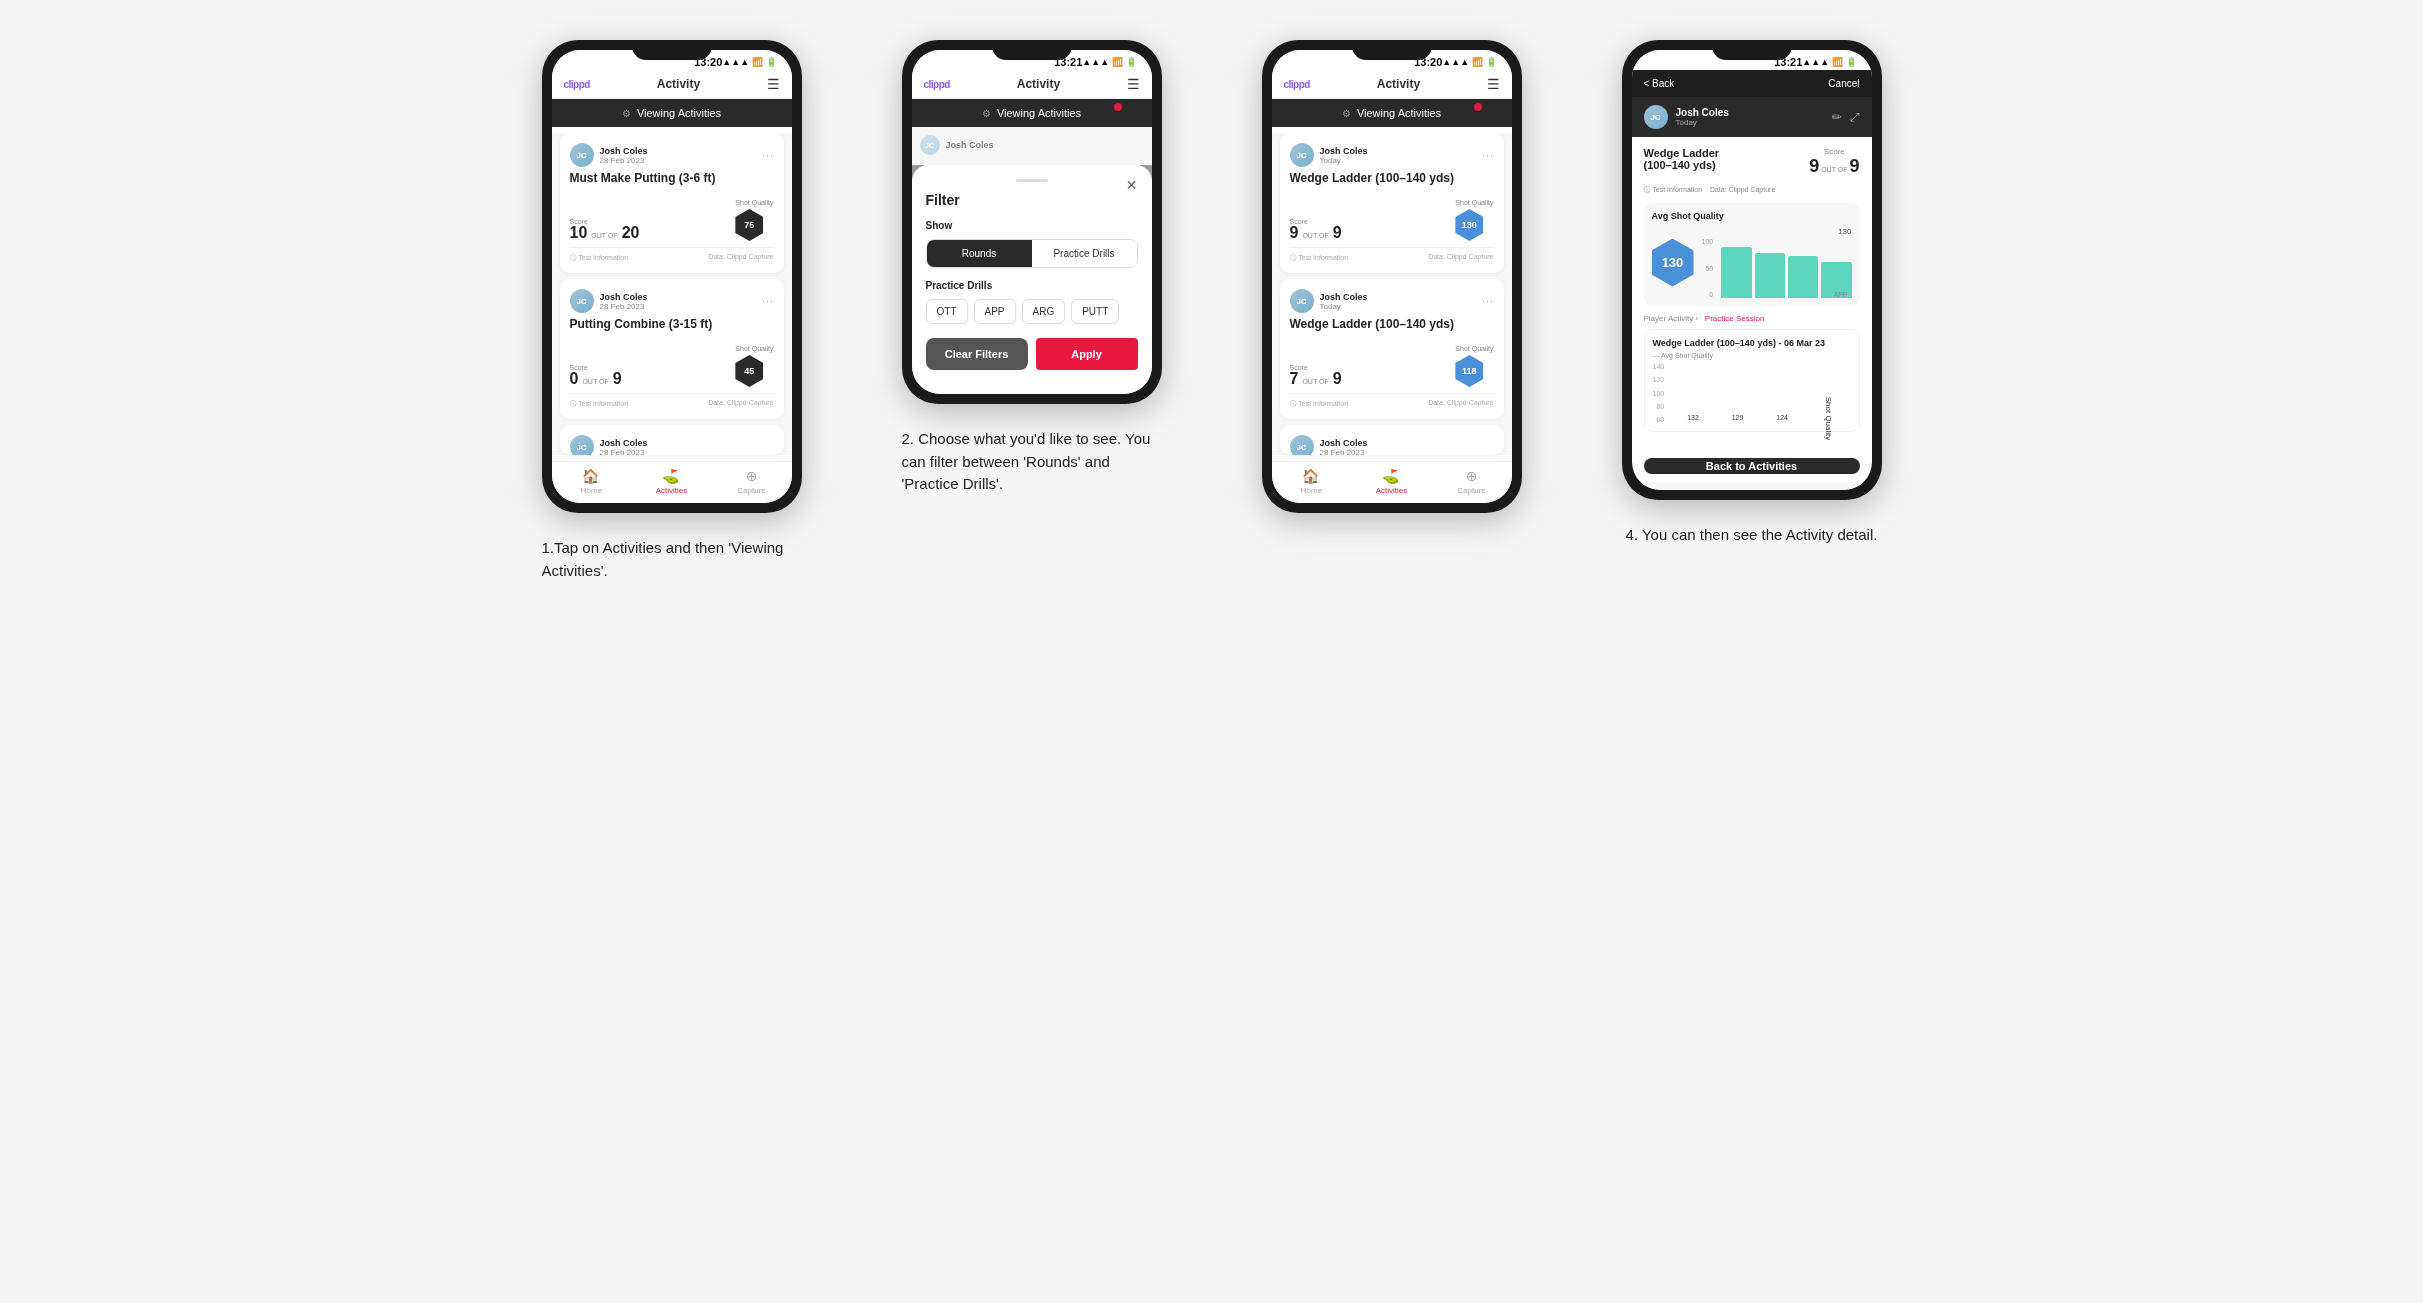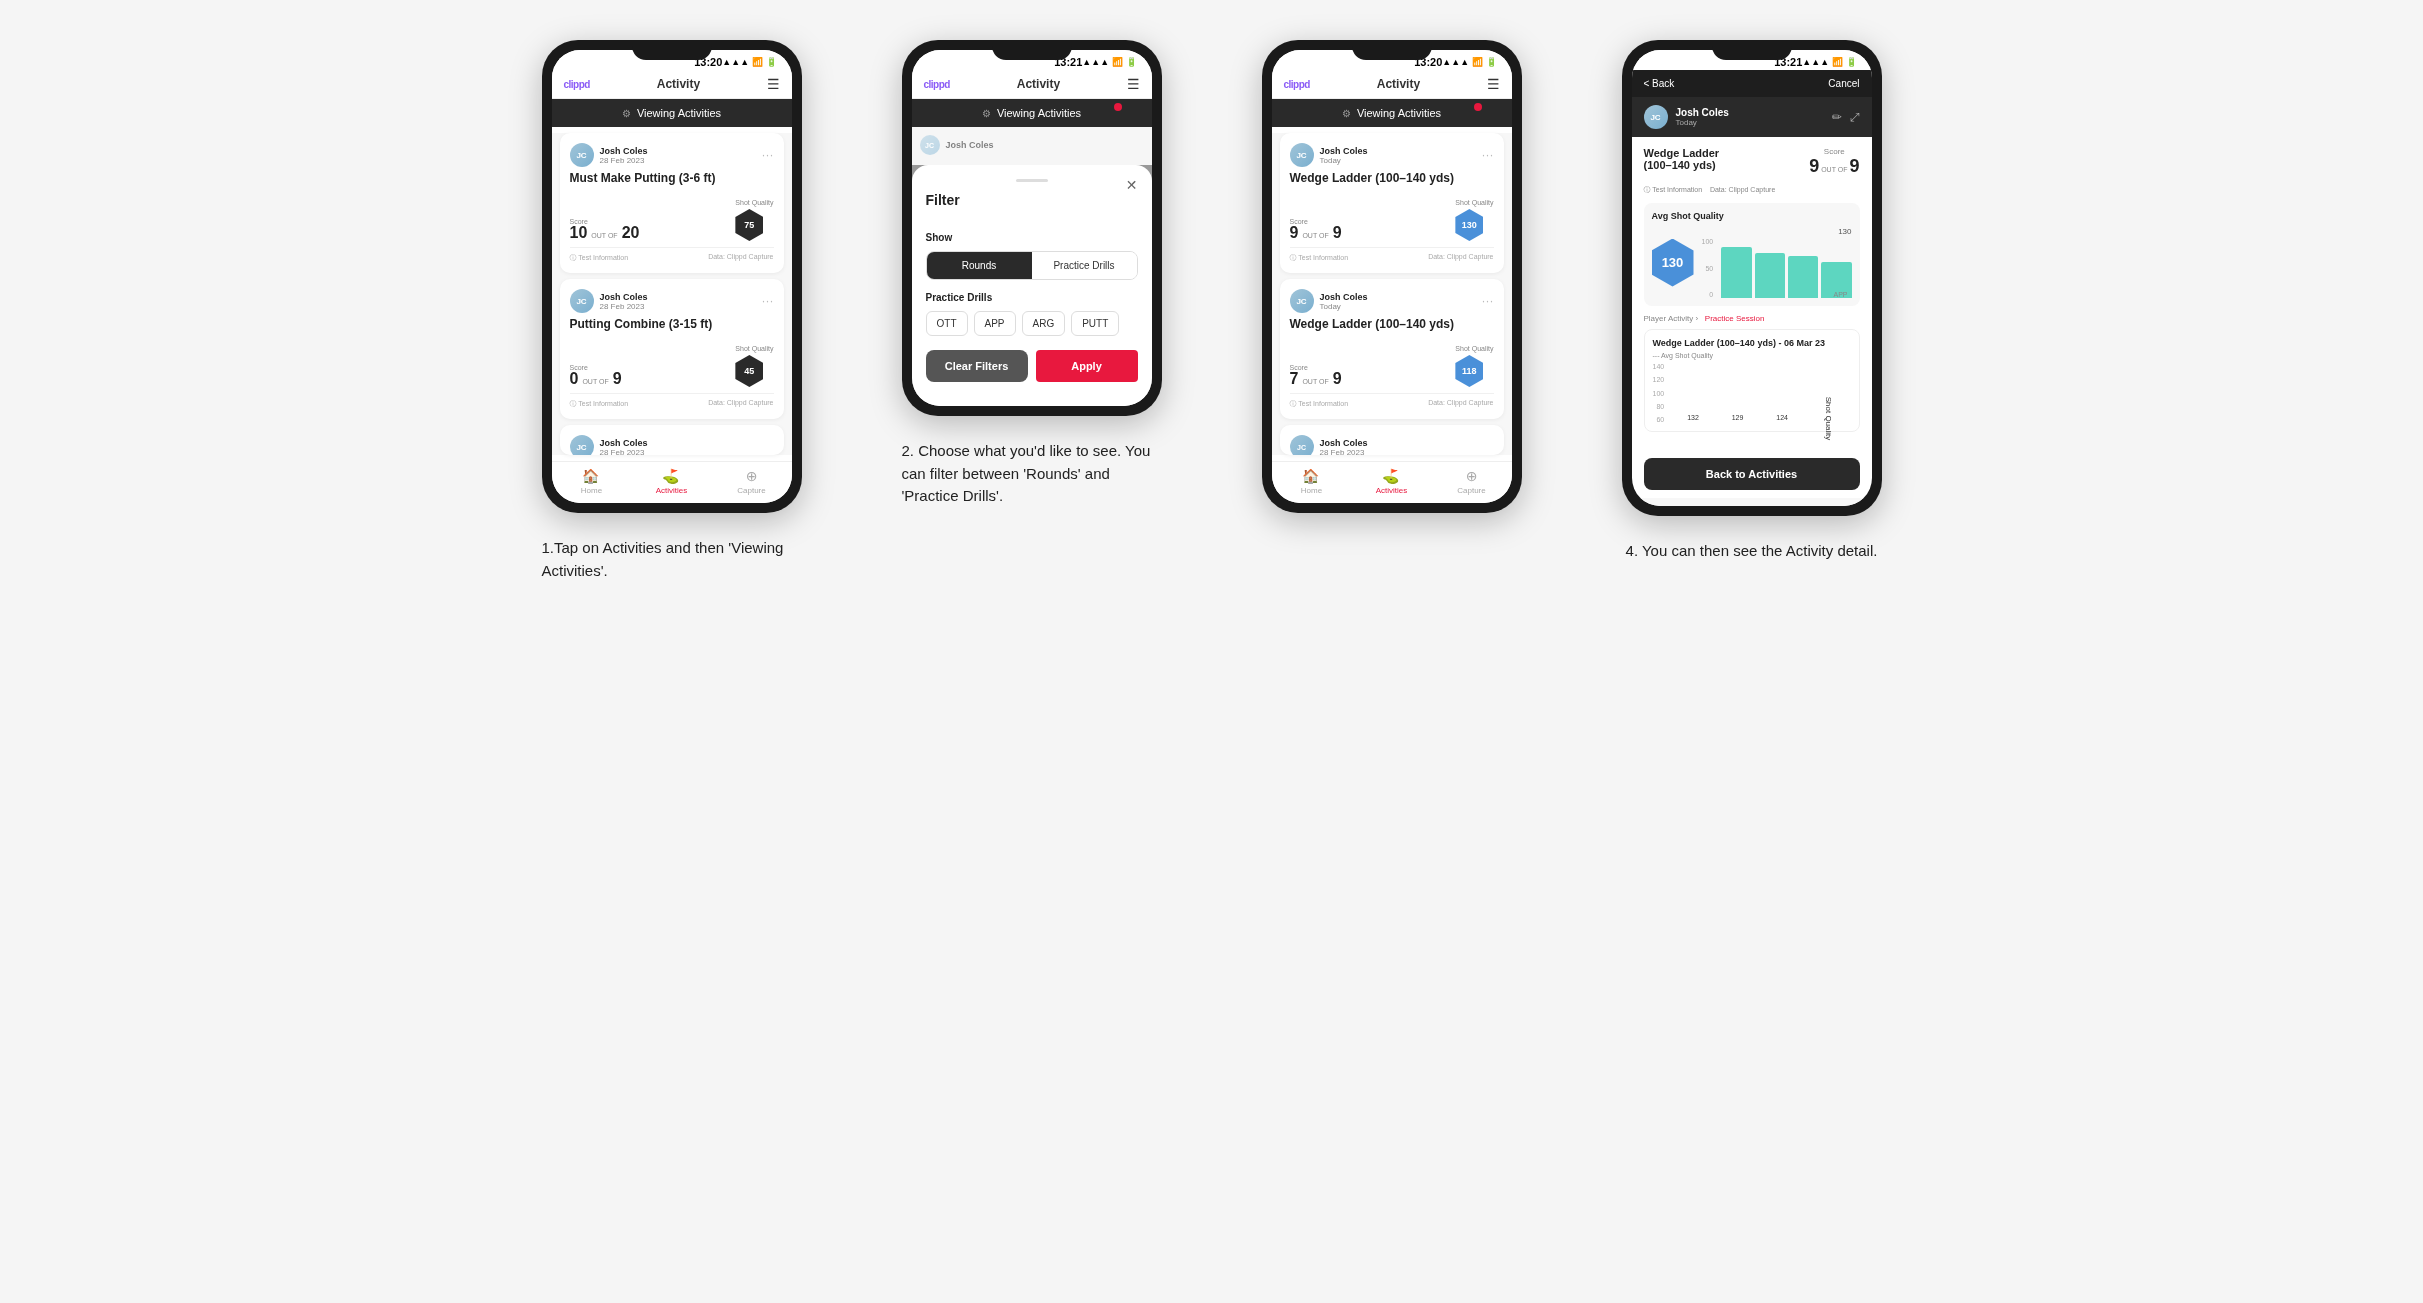--- a/index.html
+++ b/index.html
@@ -199,21 +199,21 @@
       background: #ddd;
       border-radius: 2px;
       margin: 0 auto 10px;
     }
     .modal-close {
       position: absolute;
       top: 12px; right: 14px;
       font-size: 14px; color: #666;
       cursor: pointer;
     }
-    .modal-title { font-size: 14px; font-weight: 600; color: #222; margin-bottom: 24px; }
+    .modal-title { font-size: 14px; font-weight: 600; color: #222; margin-bottom: 12px; }
     .modal-section-label { font-size: 10px; font-weight: 600; color: #222; margin-bottom: 8px; }
     .toggle-group {
       display: flex;
       border: 1px solid #ddd;
       border-radius: 8px;
       overflow: hidden;
       margin-bottom: 12px;
     }
     .toggle-btn {
       flex: 1;
@@ -338,21 +338,21 @@
     }
     .practice-session-prefix { color: #888; }
     .detail-chart-title { font-size: 9px; font-weight: 600; color: #222; margin-bottom: 4px; }
     .avg-label { font-size: 7px; color: #888; }
     .back-to-activities {
       background: #2a2a2a;
       color: #fff;
       text-align: center;
       font-size: 11px;
       font-weight: 600;
-      padding: 10px;
+      padding: 2px;
       border-radius: 8px;
       margin: 8px 12px;
       cursor: pointer;
     }
     
     .caption {
       font-size: 15px;
       color: #222;
       line-height: 1.5;
       text-align: left;

